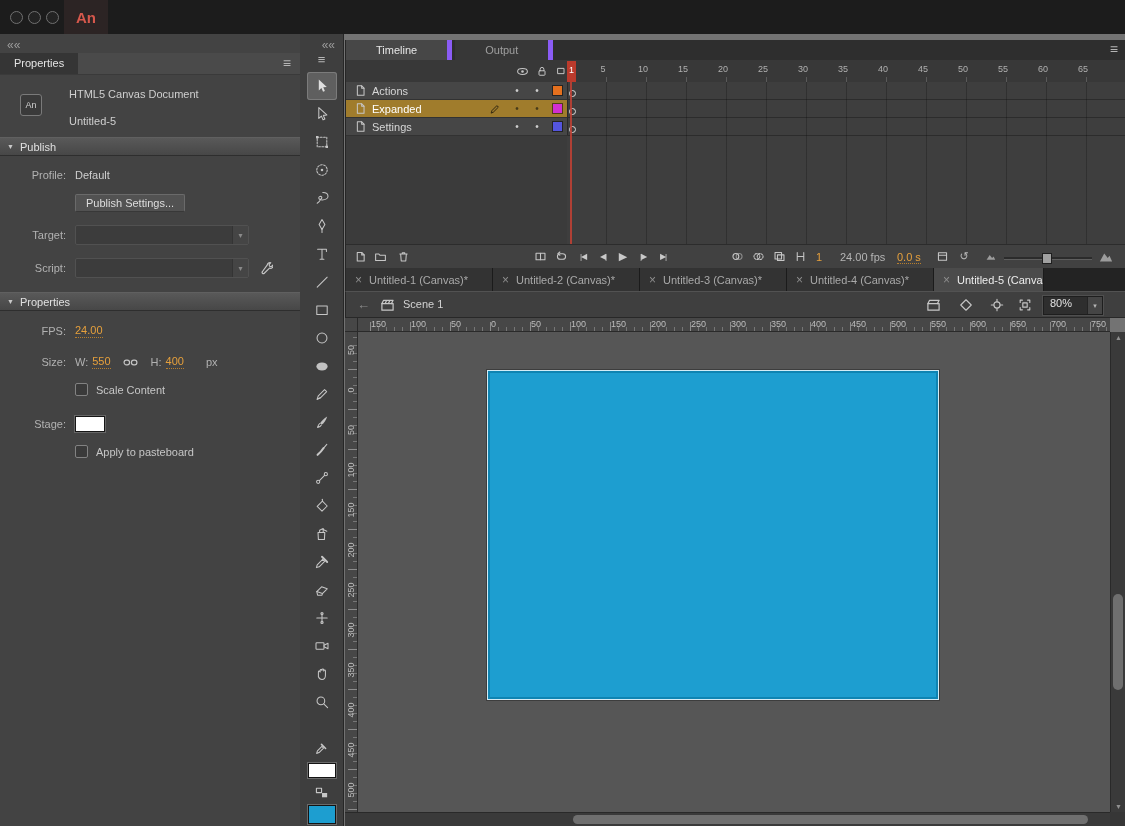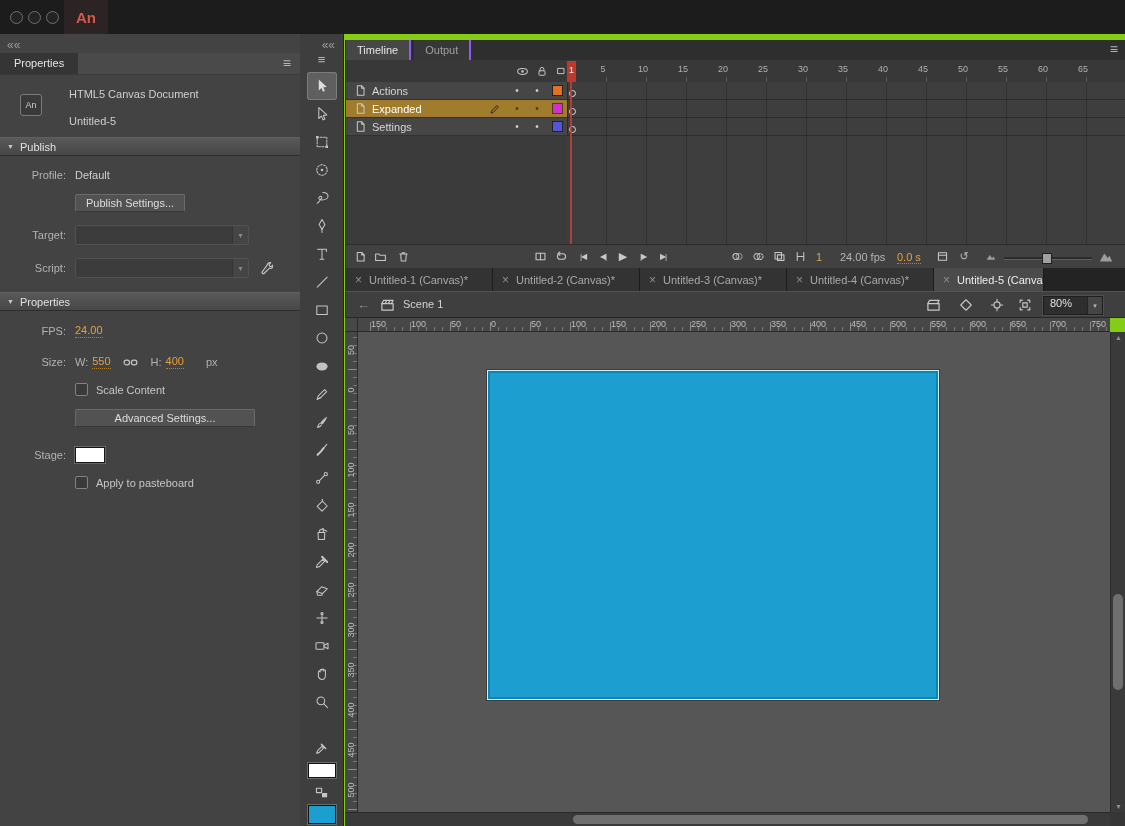--- a/index.html
+++ b/index.html
@@ -1,16 +1,16 @@
 <!DOCTYPE html>
 <html><head>
 <meta charset="utf-8">
 <style>
 html,body{margin:0;padding:0;background:#2b2b2b}
-.app{position:relative;width:1125px;height:826px;background:#84cc16;font-family:"Liberation Sans","DejaVu Sans",sans-serif;font-size:11px;color:#c6c6c6;overflow:hidden}
+.app{position:relative;width:1125px;height:826px;background:#737373;font-family:"Liberation Sans","DejaVu Sans",sans-serif;font-size:11px;color:#c6c6c6;overflow:hidden}
 
 .titlebar{position:absolute;left:0;top:0;width:100%;height:34px;background:#1c1c1c}
 .tlb{position:absolute;top:11px;width:11px;height:11px;border-radius:50%;background:#232323;border:1px solid #707070}
 .applogo{position:absolute;left:64px;top:0;width:44px;height:34px;background:#2c2424;color:#d6584c;font-weight:bold;font-size:15px;display:flex;align-items:center;justify-content:center}
 
 .props{position:absolute;left:0;top:34px;width:300px;height:792px;background:#434343;border-right:1px solid #262626}
 .chev{position:absolute;left:7px;top:4px;color:#9c9c9c;font-size:12px}
 .pp-tabbar{position:absolute;left:0;top:19px;width:100%;height:21px;background:#4a4a4a;border-bottom:1px solid #3a3a3a}
 .pp-tab{display:inline-block;height:21px;line-height:21px;padding:0 14px;background:#353535;color:#e4e4e4}
 .pp-menu{position:absolute;right:9px;top:2px;font-size:14px;color:#b5b5b5}
@@ -42,21 +42,21 @@
 .tools{position:absolute;top:38px;left:0;width:100%;display:flex;flex-direction:column;align-items:center}
 .tool{width:30px;height:28px;display:flex;align-items:center;justify-content:center;border-radius:3px}
 .tool.selected{background:#5f5f5f;box-shadow:inset 0 0 0 1px #7b7b7b}
 .tool svg,.fi svg,.mini svg,.hicon svg,.lyr-page svg,.lyr-pencil svg,.eb-icon svg{stroke:#c6c6c6;fill:none;stroke-width:1.3;stroke-linecap:round;stroke-linejoin:round;display:block}
 .tb-colors{position:absolute;bottom:-5px;left:0;width:100%;display:flex;flex-direction:column;align-items:center}
 .swatch{width:26px;height:13px;border:1px solid #141414;box-shadow:0 0 0 1px #6a6a6a;margin:7px 0}
 .swatch.fillsw{height:17px;margin-top:4px}
 
 .timeline{position:absolute;left:345px;top:40px;width:780px;height:228px;background:#3b3b3b;border-left:1px solid #262626}
 .tl-tabbar{position:absolute;left:0;top:0;width:100%;height:20px;background:#2e2e2e}
-.tl-tab{display:inline-block;height:20px;line-height:20px;padding:0 11px;color:#9f9f9f;background:#373737;border-right:2px solid #8b5cf6;vertical-align:top}
+.tl-tab{display:inline-block;height:20px;line-height:20px;padding:0 30px;color:#9f9f9f;background:#373737;border-right:5px solid #8b5cf6;vertical-align:top}
 .tl-tab.active{background:#474747;color:#e6e6e6}
 .tl-menu{position:absolute;right:8px;top:1px;font-size:14px;color:#b5b5b5}
 .tl-ruler{position:absolute;left:0;top:20px;width:100%;height:22px;background:#383838;border-bottom:1px solid #2c2c2c}
 .hicon{position:absolute;top:4px;width:16px;height:14px;display:flex;align-items:center;justify-content:center}
 .rticks{position:absolute;left:221px;right:0;bottom:0;height:5px;background:repeating-linear-gradient(90deg,transparent 0 39px,#5a5a5a 39px 40px)}
 .fnums{position:absolute;left:237px;right:0;top:4px;display:flex;overflow:hidden}
 .fnum{width:40px;flex:none;text-align:center;font-size:9px;color:#b0b0b0}
 .ph-marker{position:absolute;left:221px;top:1px;width:9px;height:21px;background:#bb3a2c;color:#fff;font-size:9px;text-align:center;line-height:19px}
 .tl-body{position:absolute;left:0;top:42px;bottom:23px;width:100%;overflow:hidden}
 .grid-bg{position:absolute;left:221px;top:0;bottom:0;right:0;background:#3e3e3e repeating-linear-gradient(90deg,transparent 0 39px,rgba(0,0,0,.22) 39px 40px)}
@@ -198,24 +198,20 @@
             </svg>
           </span>
         <span class="sublabel" style="margin-left:12px">H:</span>
         <span class="hot">400</span>
         <span class="sublabel" style="margin-left:22px">px</span>
       </div>
       <div class="prow">
         <span class="plabel"></span>
         <span class="cb"></span>
         <span>Scale Content</span>
-      </div>
-      <div class="prow">
-        <span class="plabel"></span>
-        <button class="btn wide">Advanced Settings...</button>
       </div>
       <div class="prow" style="margin-top:20px">
         <span class="plabel">Stage:</span>
         <span class="stage-swatch" style="background: rgb(255, 255, 255);"></span>
       </div>
       <div class="prow">
         <span class="plabel"></span>
         <span class="cb"></span>
         <span>Apply to pasteboard</span>
       </div>

